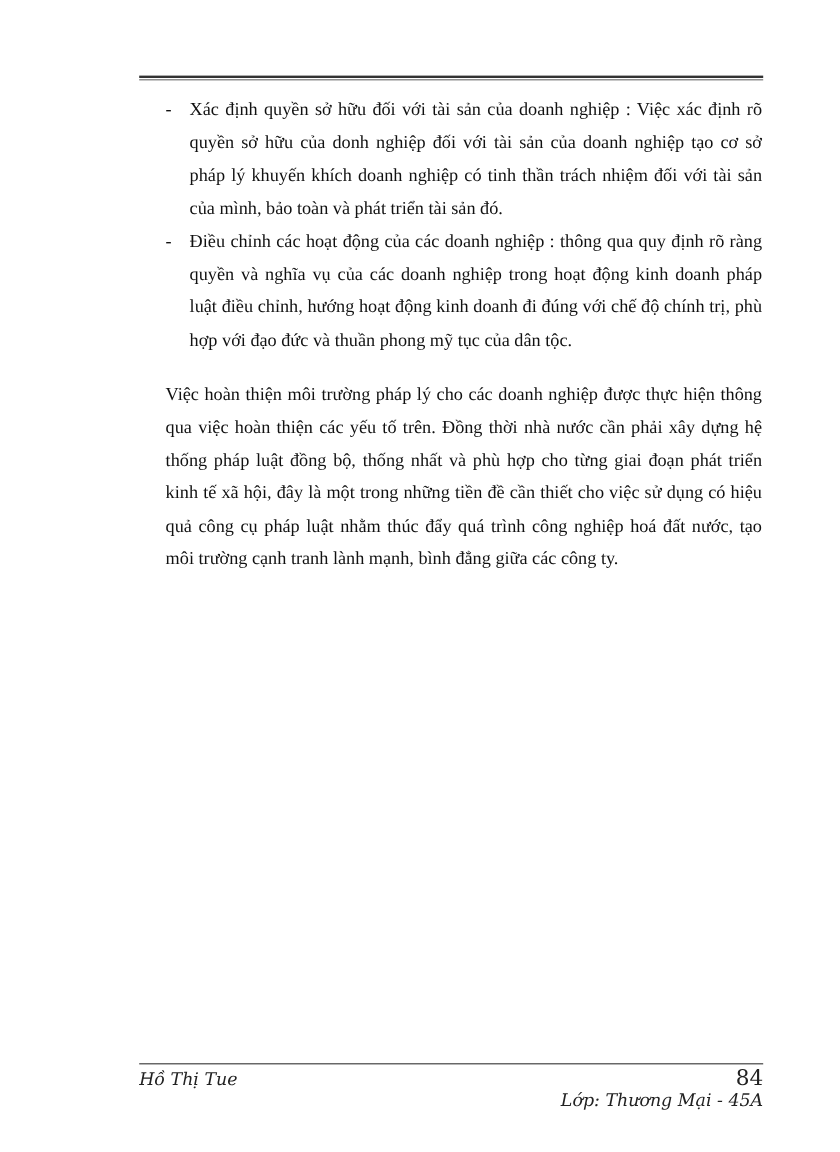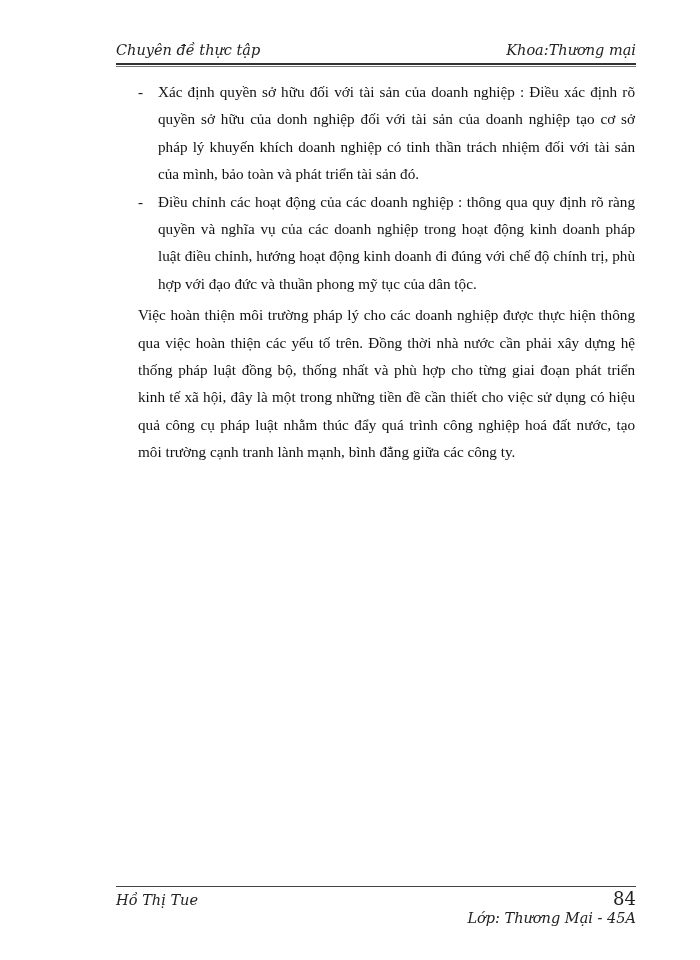--- a/index.html
+++ b/index.html
@@ -10,46 +10,42 @@
     .header .left { position: absolute; left: 0; top: 2px; }
     .header .right { position: absolute; right: 0; top: 2px; }
     .header-rule { position: absolute; left: 116px; top: 63px; width: 520px; height: 0;
       border-top: 2px solid #333; }
     .header-rule2 { position: absolute; left: 116px; top: 66px; width: 520px; height: 0;
       border-top: 1px solid #777; }
     .body { position: absolute; left: 138px; top: 78px; width: 497px;
       font-family: "Liberation Serif", serif; font-size: 15.2px; line-height: 27.4px; color: #111; }
     .bullet { position: relative; padding-left: 20px; text-align: justify; }
     .bullet .dash { position: absolute; left: 0; top: 0; }
-    .para { text-align: justify; margin-top: 4px; }
+    .para { text-align: justify; margin-top: 18px; }
     .footer-rule { position: absolute; left: 116px; top: 886px; width: 520px; height: 0;
       border-top: 1px solid #444; }
     .footer { position: absolute; left: 116px; top: 890px; width: 520px; height: 22px;
       font-family: "DejaVu Serif", serif; font-size: 14.5px; color: #222; }
     .footer .left { position: absolute; left: 0; top: 2px; font-style: italic; }
     .footer .center { position: absolute; left: 0; right: 0; top: -2px; text-align: right;
       font-style: normal; font-size: 18px; }
     .footer .right { position: absolute; right: 0; top: 20px; font-style: italic; }
   </style>
 </head>
 <body>
 
 <div class="page">
 
-  <div class="header">
-    <span class="left">Chuyên đề thực tập</span>
-    <span class="right">Khoa:Thương mại</span>
-  </div>
   <div class="header-rule"></div>
   <div class="header-rule2"></div>
 
   <div class="body">
     <div class="bullet">
       <span class="dash">-</span>
-      <span>Xác định quyền sở hữu đối với tài sản của doanh nghiệp : Điều xác định rõ quyền sở hữu của donh nghiệp đối với tài sản của doanh nghiệp tạo cơ sở pháp lý khuyến khích doanh nghiệp có tinh thần trách nhiệm đối với tài sản của mình, bảo toàn và phát triển tài sản đó.</span>
+      <span>Xác định quyền sở hữu đối với tài sản của doanh nghiệp : Việc xác định rõ quyền sở hữu của donh nghiệp đối với tài sản của doanh nghiệp tạo cơ sở pháp lý khuyến khích doanh nghiệp có tinh thần trách nhiệm đối với tài sản của mình, bảo toàn và phát triển tài sản đó.</span>
     </div>
     <div class="bullet">
       <span class="dash">-</span>
       <span>Điều chỉnh các hoạt động của các doanh nghiệp : thông qua quy định rõ ràng quyền và nghĩa vụ của các doanh nghiệp trong hoạt động kinh doanh pháp luật điều chỉnh, hướng hoạt động kinh doanh đi đúng với chế độ chính trị, phù hợp với đạo đức và thuần phong mỹ tục của dân tộc.</span>
     </div>
     <p class="para">Việc hoàn thiện môi trường pháp lý cho các doanh nghiệp được thực hiện thông qua việc hoàn thiện các yếu tố trên. Đồng thời nhà nước cần phải xây dựng hệ thống pháp luật đồng bộ, thống nhất và phù hợp cho từng giai đoạn phát triển kinh tế xã hội, đây là một trong những tiền đề cần thiết cho việc sử dụng có hiệu quả công cụ pháp luật nhằm thúc đẩy quá trình công nghiệp hoá đất nước, tạo môi trường cạnh tranh lành mạnh, bình đẳng giữa các công ty.</p>
   </div>
 
   <div class="footer-rule"></div>
   <div class="footer">

